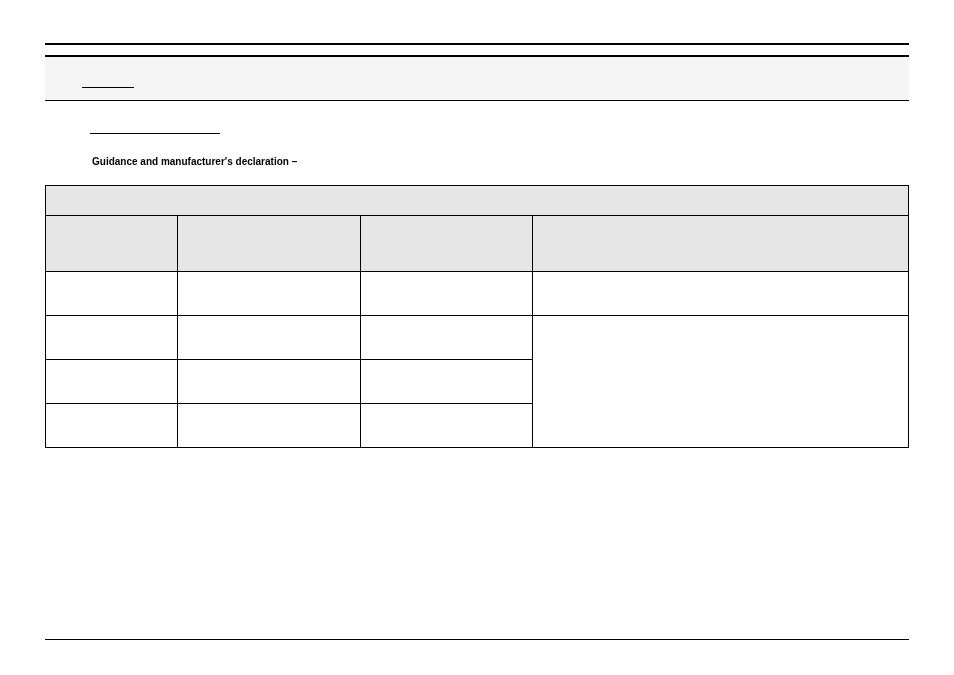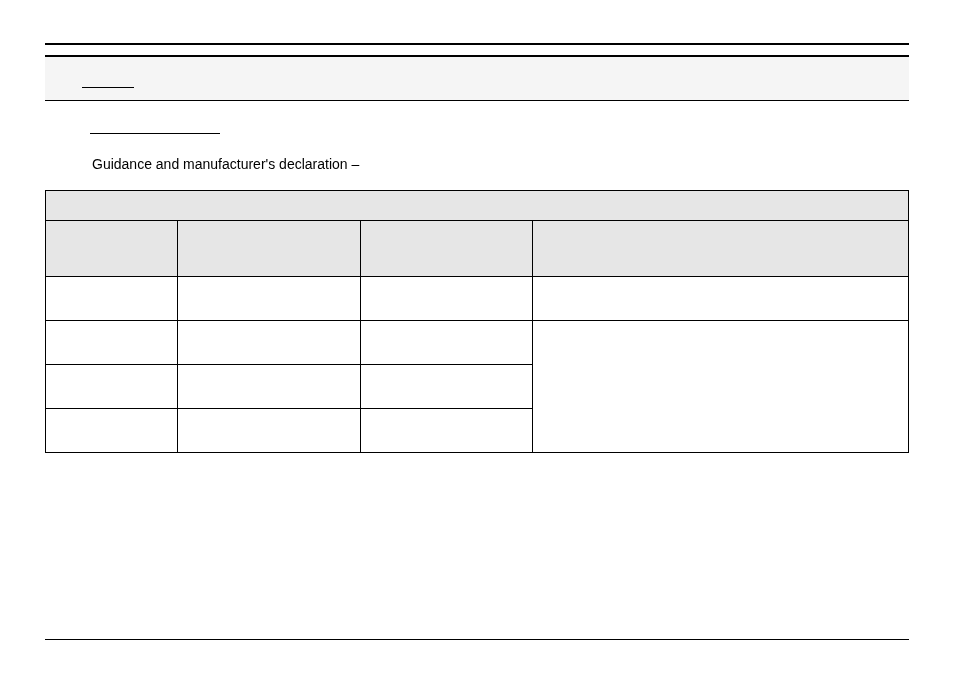--- a/index.html
+++ b/index.html
@@ -35,22 +35,22 @@
     width: 52px;
     border-top: 1.5px solid #000;
   }
   .section-underline {
     margin: 32px 0 0 45px;
     width: 130px;
     border-top: 1.5px solid #000;
   }
   .heading-row {
     margin: 22px 0 0 47px;
-    font-weight: normal;
-    font-size: 14px;
+    font-weight: bold;
+    font-size: 10px;
   }
   .tbl {
     margin: 18px 0 0 0;
     border-collapse: collapse;
     width: 100%;
     table-layout: fixed;
   }
   .tbl td, .tbl th {
     border: 1px solid #000;
     padding: 0;

